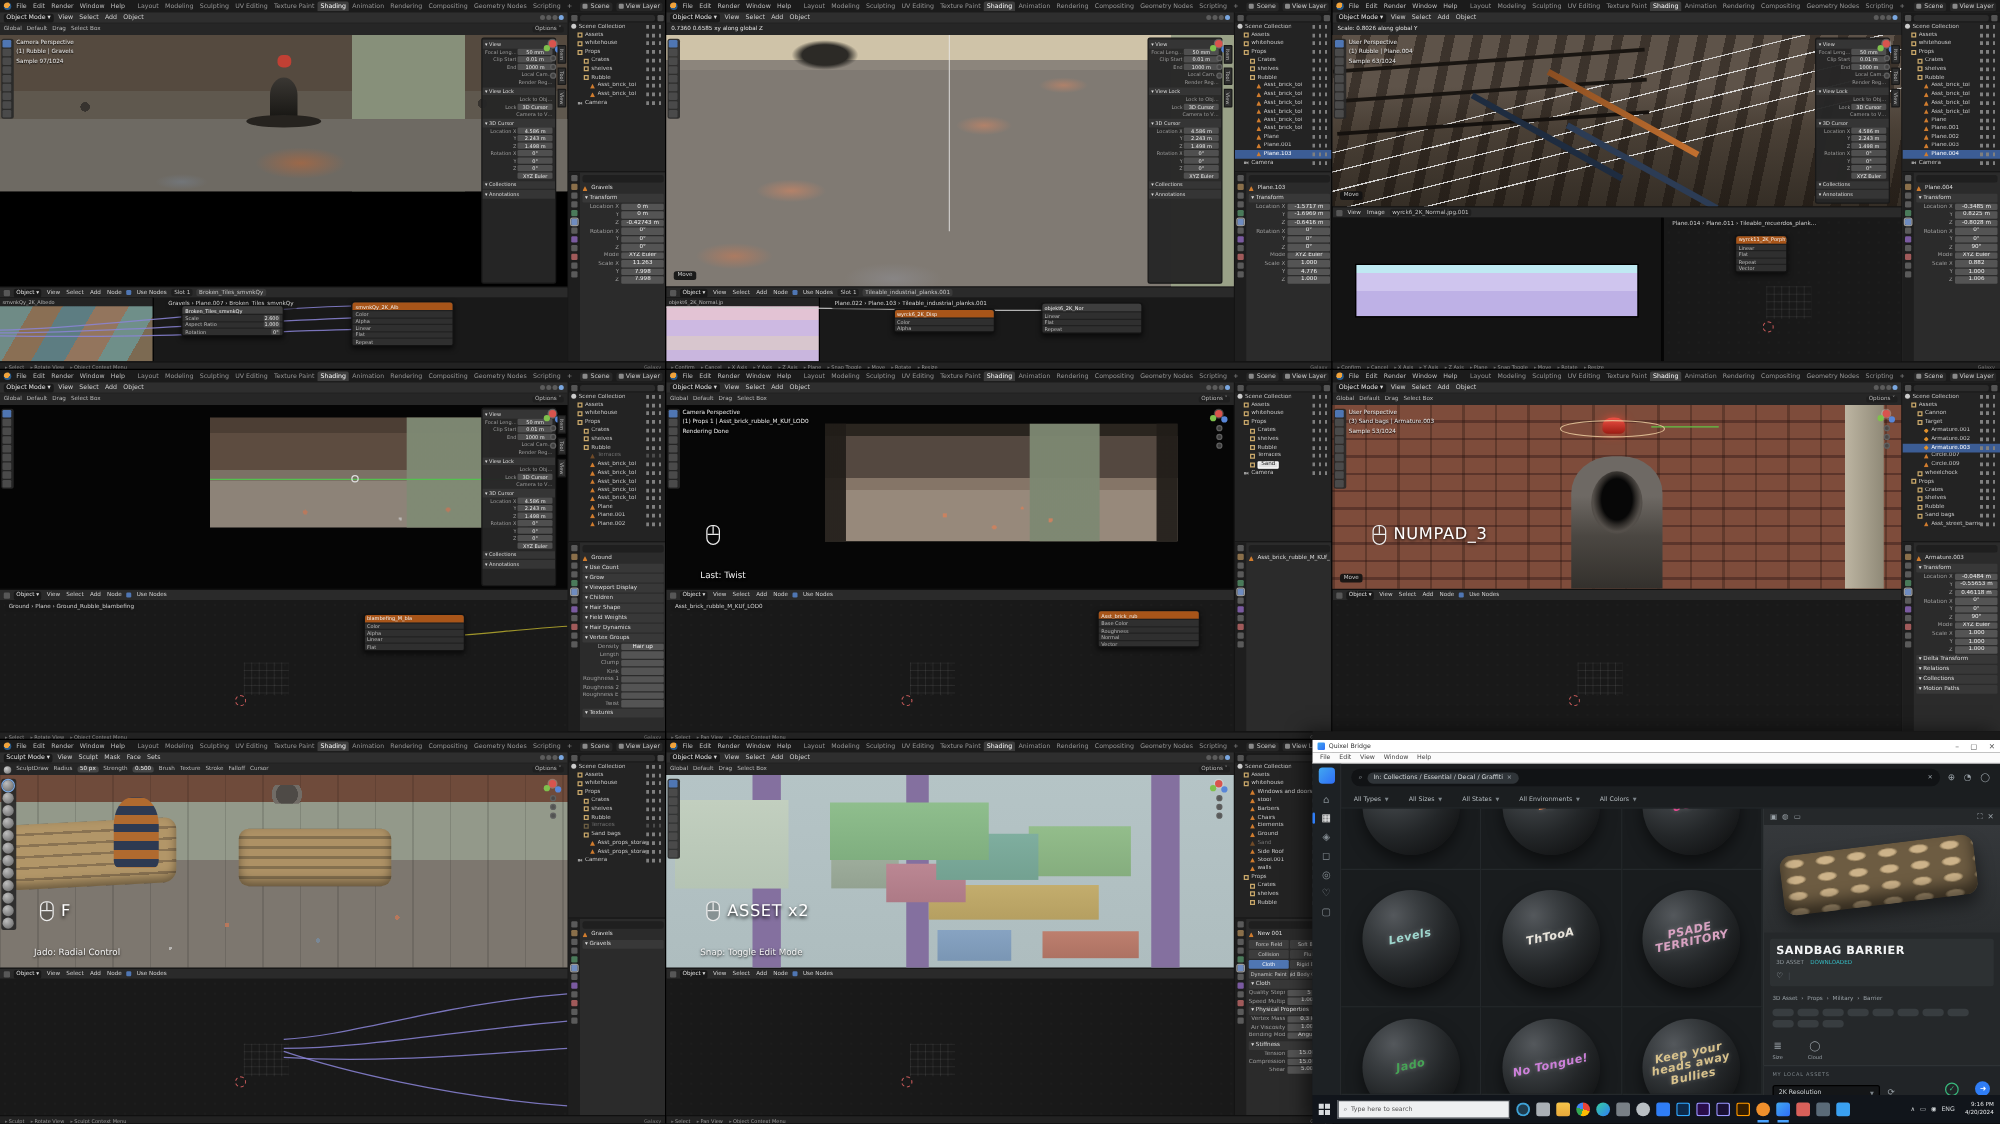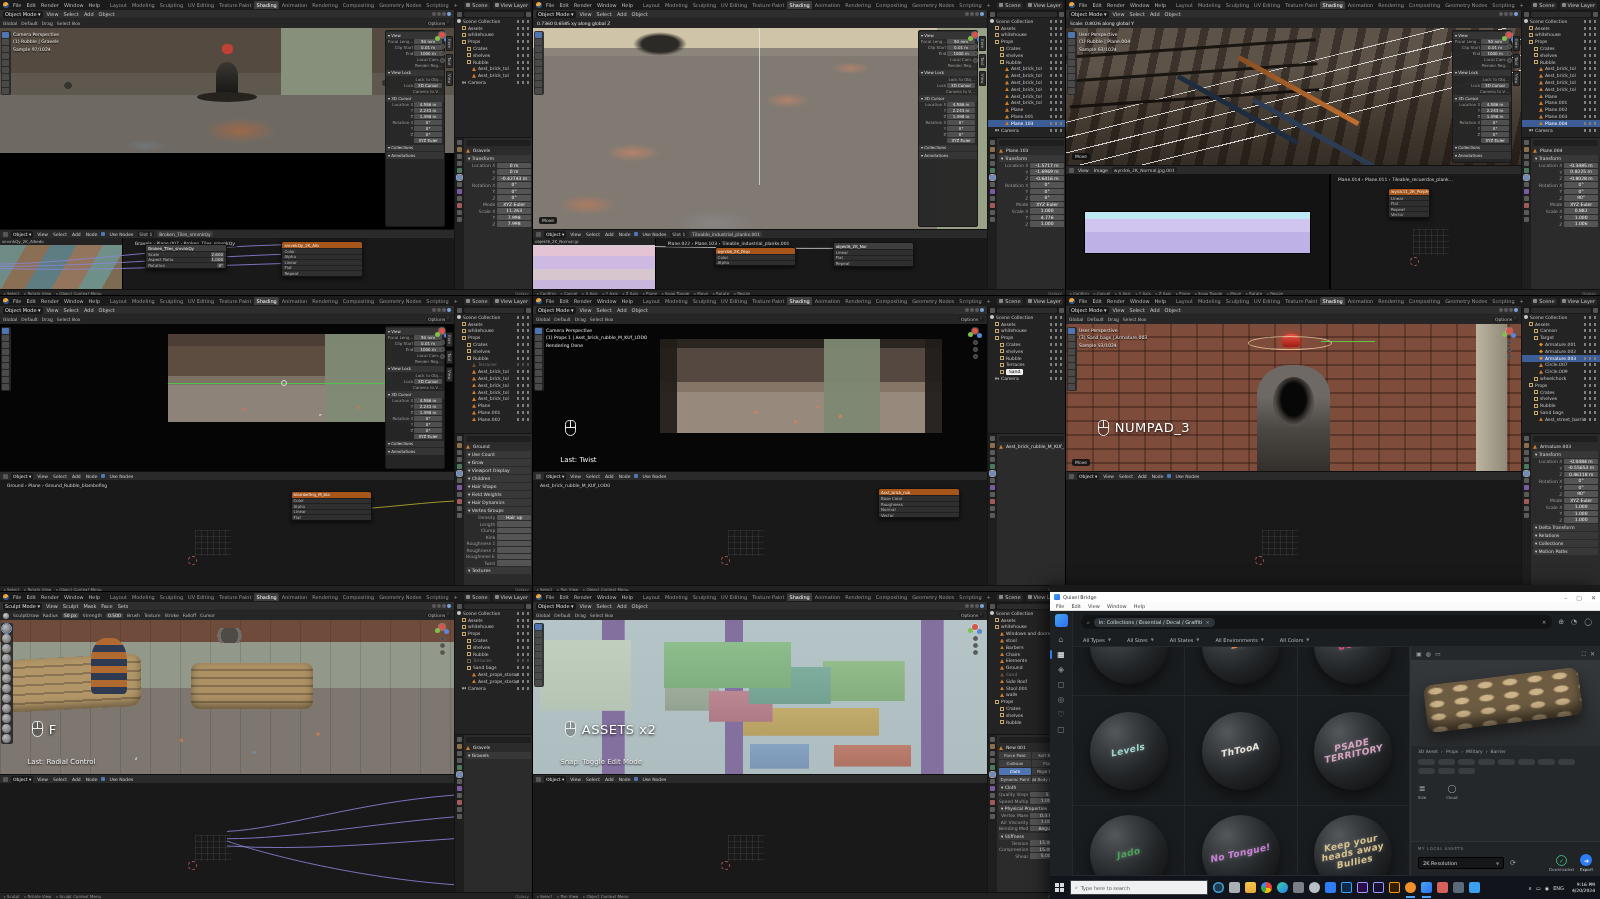--- a/index.html
+++ b/index.html
@@ -2218,21 +2218,21 @@
               <span class="gx g"></span>
               <span class="gx b"></span>
               <span class="gtool"></span>
               <span class="gtool"></span>
               <span class="gtool"></span>
             </div>
             <div class="toastw">
               <span class="mouseic"></span>
               <span class="toastbig">F</span>
             </div>
-            <div class="toastsmall">Last: Radial Control</div>
+            <div class="toastsmall">Jado: Radial Control</div>
           </div>
           <div class="ne" style="height: 118px;">
             <div class="neh">
               <span class="ne-ic"></span>
               <span class="mchip">Object ▾</span>
               <span class="hm">View</span>
               <span class="hm">Select</span>
               <span class="hm">Add</span>
               <span class="hm">Node</span>
               <span class="cb"></span>
@@ -2413,21 +2413,21 @@
             <div class="gizmo">
               <span class="gx r"></span>
               <span class="gx g"></span>
               <span class="gx b"></span>
               <span class="gtool"></span>
               <span class="gtool"></span>
               <span class="gtool"></span>
             </div>
             <div class="toastw">
               <span class="mouseic"></span>
-              <span class="toastbig">ASSETS x2</span>
+              <span class="toastbig">ASSET x2</span>
             </div>
             <div class="toastsmall">Snap: Toggle Edit Mode</div>
           </div>
           <div class="ne" style="height: 118px;">
             <div class="neh">
               <span class="ne-ic"></span>
               <span class="mchip">Object ▾</span>
               <span class="hm">View</span>
               <span class="hm">Select</span>
               <span class="hm">Add</span>
@@ -2732,20 +2732,31 @@
             <div class="b-ptb">
               <span>▣</span>
               <span>◍</span>
               <span>▭</span>
               <span style="margin-left:auto">⛶</span>
               <span>✕</span>
             </div>
             <div class="b-prev">
               <div class="bags"></div>
             </div>
+            <div class="b-info">
+              <div class="b-name">SANDBAG BARRIER</div>
+              <div class="b-meta">
+                <span class="b-type">3D ASSET</span>
+                <span class="b-dl">DOWNLOADED</span>
+              </div>
+              <div class="b-like">
+                <span>♡</span>
+                <span class="b-sep"></span>
+              </div>
+            </div>
             <div class="b-crumb">
               <span>3D Asset</span>
                 <span>›</span>
               <span>Props</span>
                 <span>›</span>
               <span>Military</span>
                 <span>›</span>
               <span>Barrier</span>
             </div>
             <div class="b-tags" id="btags">

